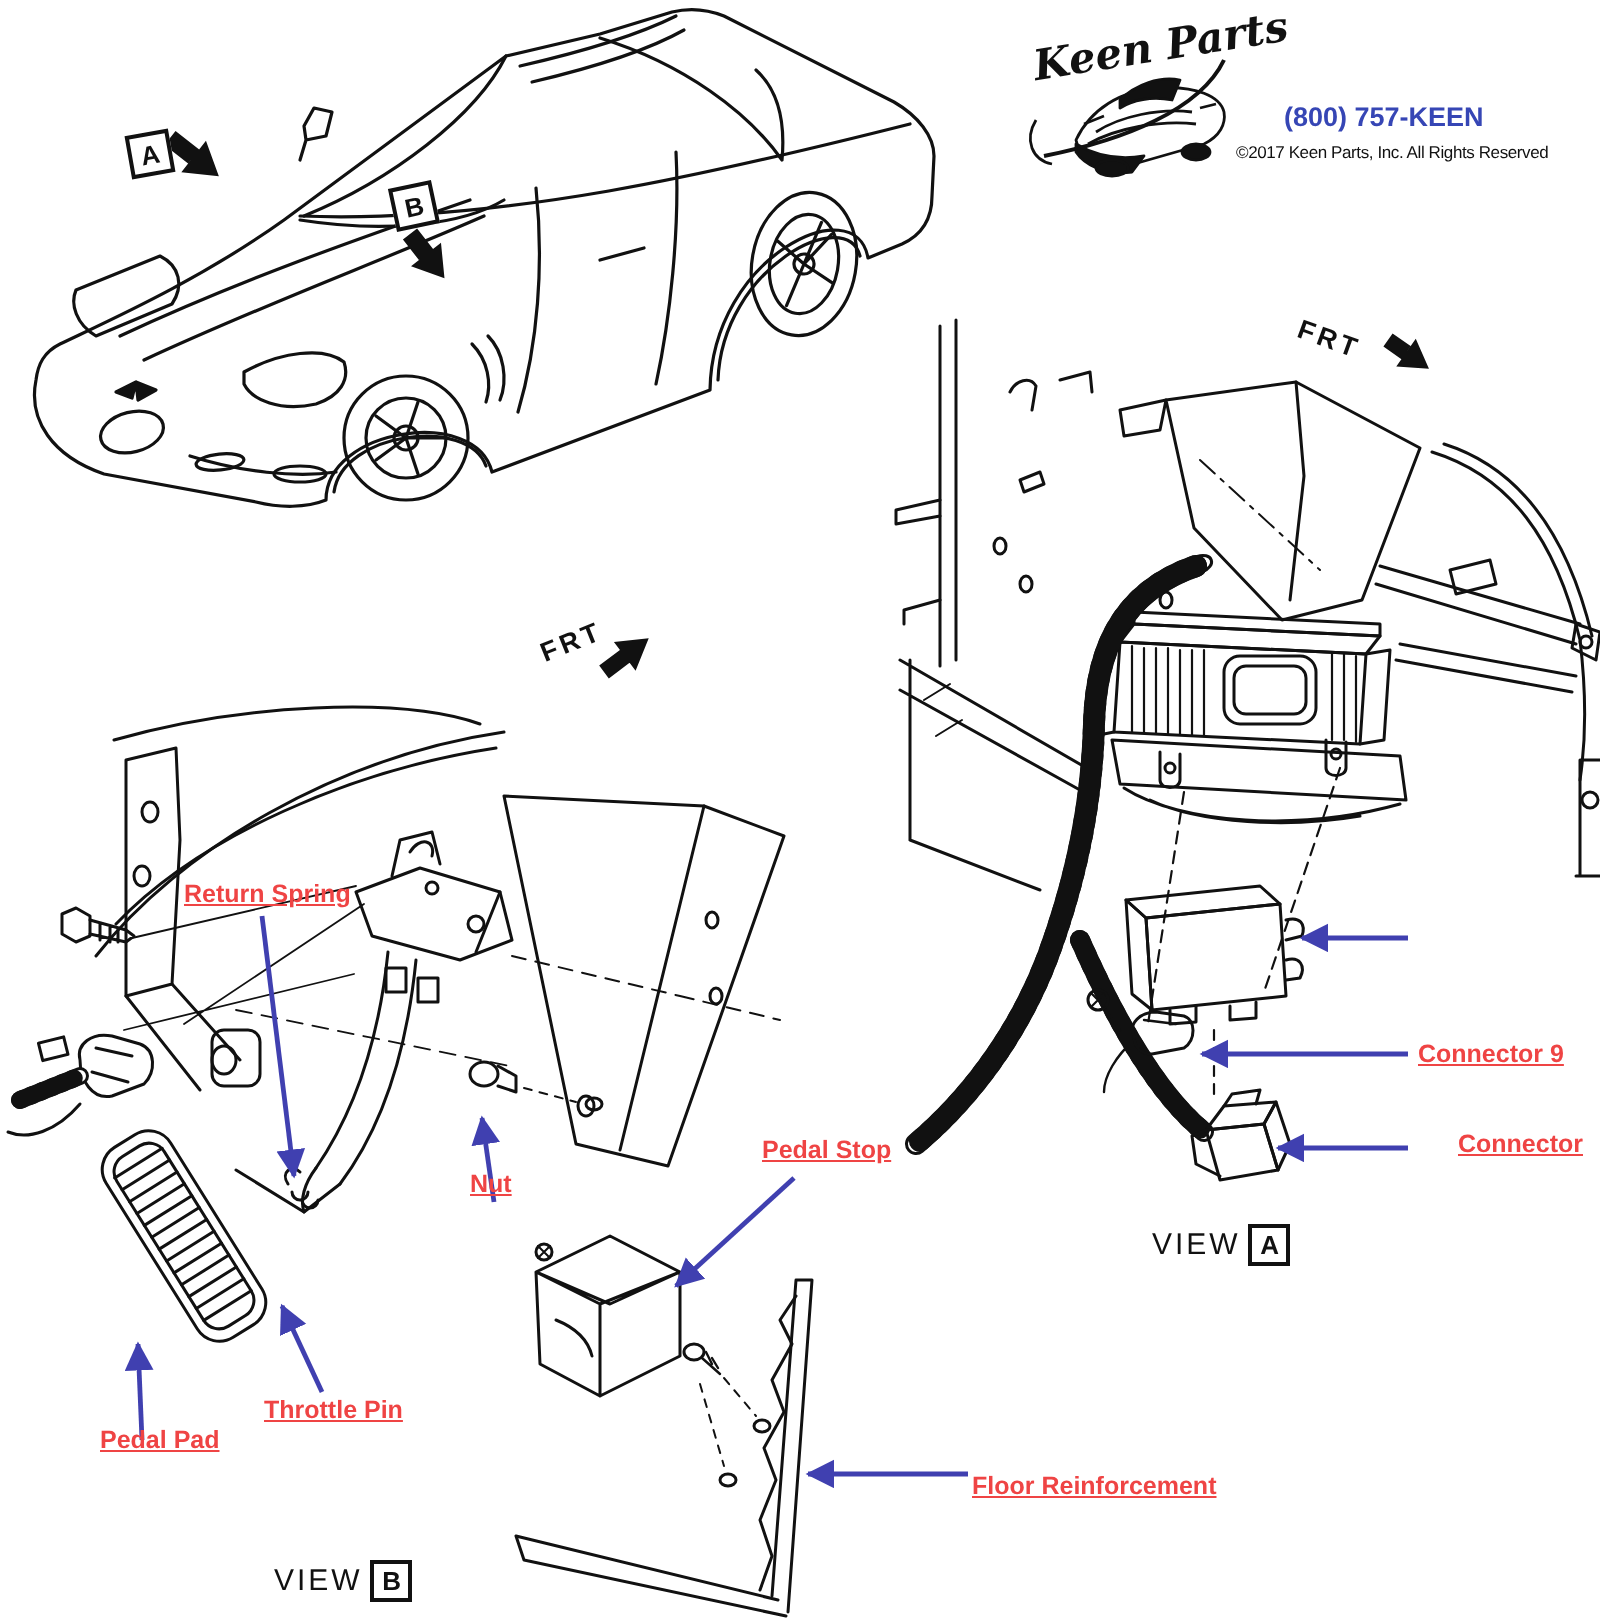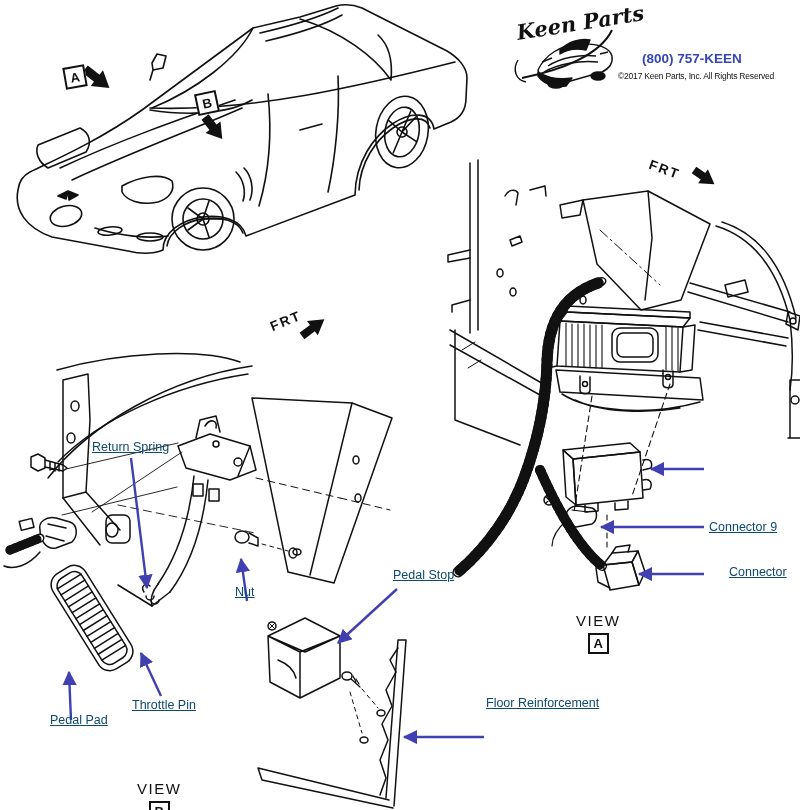--- a/index.html
+++ b/index.html
@@ -1,28 +1,28 @@
 <!DOCTYPE html>
 <html><head>
 <meta charset="utf-8">
 <style>
   html,body{margin:0;padding:0;background:#fff;}
   #canvas{position:relative;width:800px;height:810px;background:#ffffff;overflow:hidden;
           font-family:"Liberation Sans",sans-serif;color:#111;}
   .abs{position:absolute;}
   svg{display:block;}
   
-  .red-label{position:absolute;color:#0c4a6e;font-weight:normal;font-size:12.5px;
+  .red-label{position:absolute;color:#ef4444;font-weight:bold;font-size:12.5px;
              text-decoration:underline;white-space:nowrap;cursor:pointer;line-height:14px;}
   .red-label-block{position:absolute;color:#ee0000;font-weight:bold;font-size:12.5px;
              text-align:center;cursor:pointer;line-height:16.5px;}
   .red-label-block span{text-decoration:underline;display:block;}
   
   .caption{position:absolute;display:inline-flex;align-items:center;gap:4px;
-           font-size:15px;letter-spacing:1.5px;color:#111;flex-direction:column;}
+           font-size:15px;letter-spacing:1.5px;color:#111;}
   .boxed-letter{display:inline-flex;align-items:center;justify-content:center;
                 width:17px;height:17px;border:2.5px solid #111;font-size:13px;
                 font-weight:bold;letter-spacing:0;background:#fff;}
   .callout-box{position:absolute;display:flex;align-items:center;justify-content:center;
                width:18px;height:18px;border:2.2px solid #111;font-size:13px;font-weight:bold;
                background:#fff;}
   .frt{position:absolute;font-size:13.5px;font-weight:bold;letter-spacing:2px;color:#111;}
   
   .logo-script{position:absolute;left:516px;top:10px;width:130px;
                font-family:"DejaVu Serif",serif;font-style:italic;font-weight:bold;
@@ -286,24 +286,24 @@
   <div class="copyright">©2017 Keen Parts, Inc. All Rights Reserved</div>
 
   <div class="callout-box" style="left:64px;top:66px;transform:rotate(-10deg);">A</div>
   <div class="callout-box" style="left:196px;top:92px;transform:rotate(-12deg);">B</div>
 
   <div class="frt" style="left:268px;top:320px;transform:rotate(-22deg);transform-origin:left top;">FRT</div>
   <div class="frt" style="left:652px;top:157px;transform:rotate(20deg);transform-origin:left top;">FRT</div>
 
   <div class="red-label" style="left:92px;top:440px;">Return Spring</div>
   <div class="red-label" style="left:235px;top:585px;">Nut</div>
-  <div class="red-label" style="left:393px;top:568px;">Pedal Stop</div>
+  <div class="red-label" style="left:381px;top:568px;">Pedal Stop</div>
   <div class="red-label" style="left:132px;top:698px;">Throttle Pin</div>
   <div class="red-label" style="left:50px;top:713px;">Pedal Pad</div>
-  <div class="red-label" style="left:486px;top:696px;">Floor Reinforcement</div>
+  <div class="red-label" style="left:486px;top:736px;">Floor Reinforcement</div>
 
   <div class="red-label" style="left:709px;top:520px;">Connector 9</div>
   <div class="red-label" style="left:729px;top:565px;">Connector</div>
 
   <div class="caption" style="left:137px;top:780px;">
     <span>VIEW</span>
     <span class="boxed-letter">B</span>
   </div>
   <div class="caption" style="left:576px;top:612px;">
     <span>VIEW</span>

